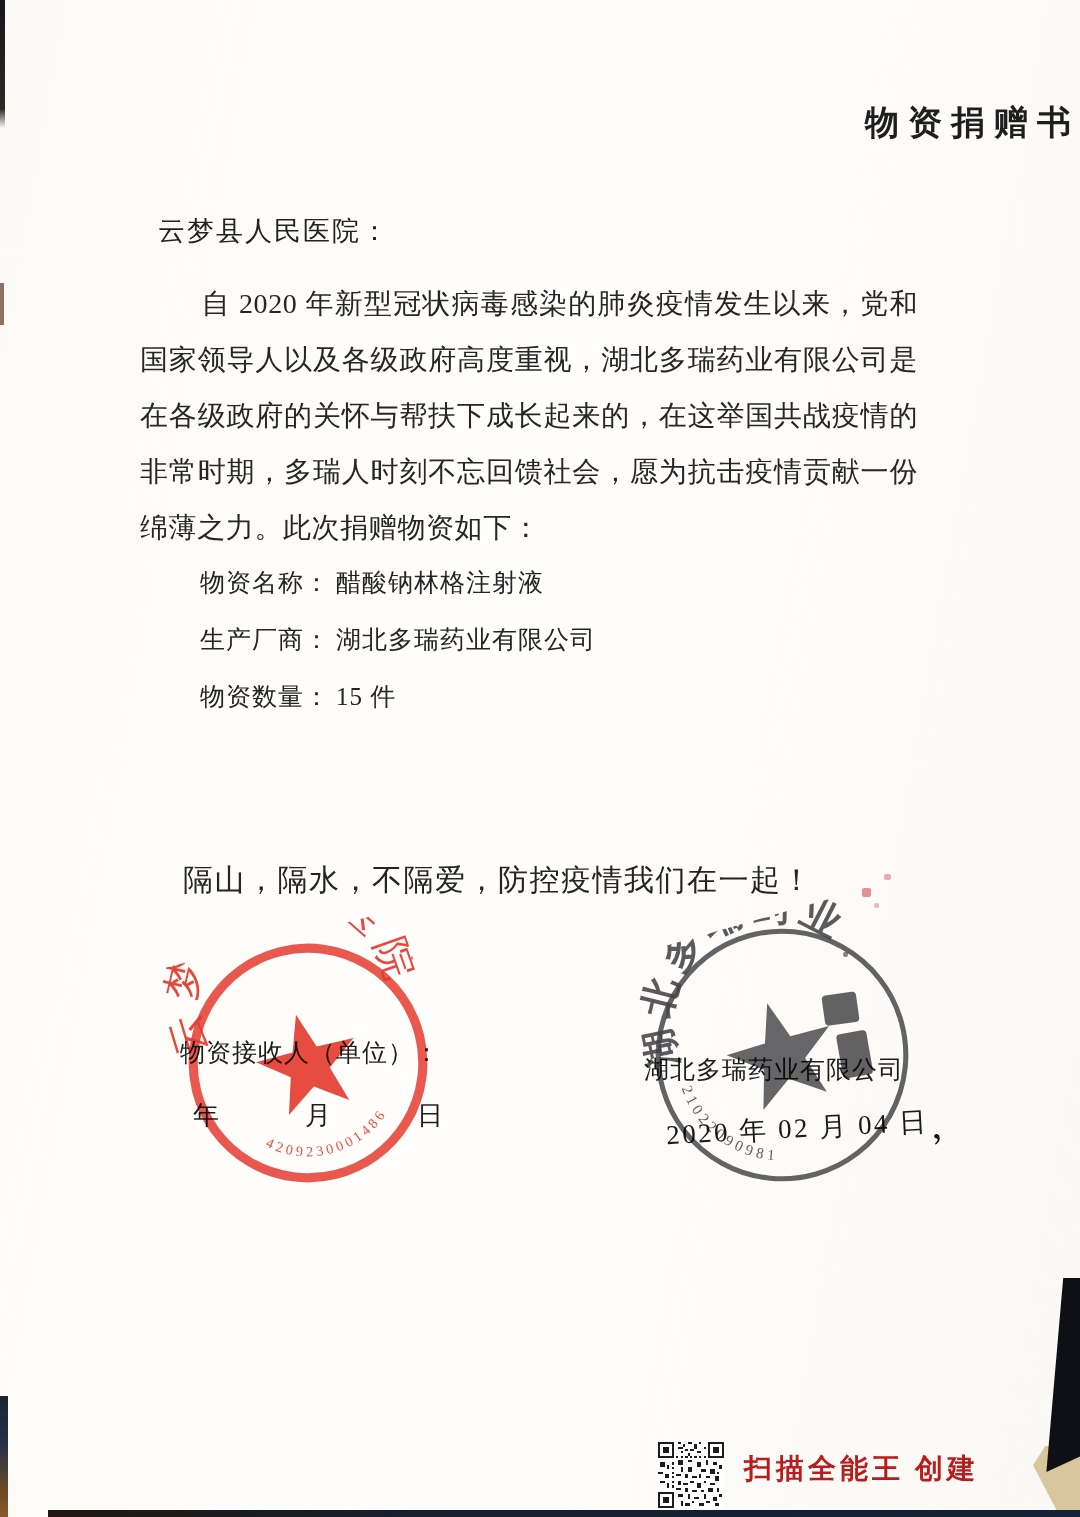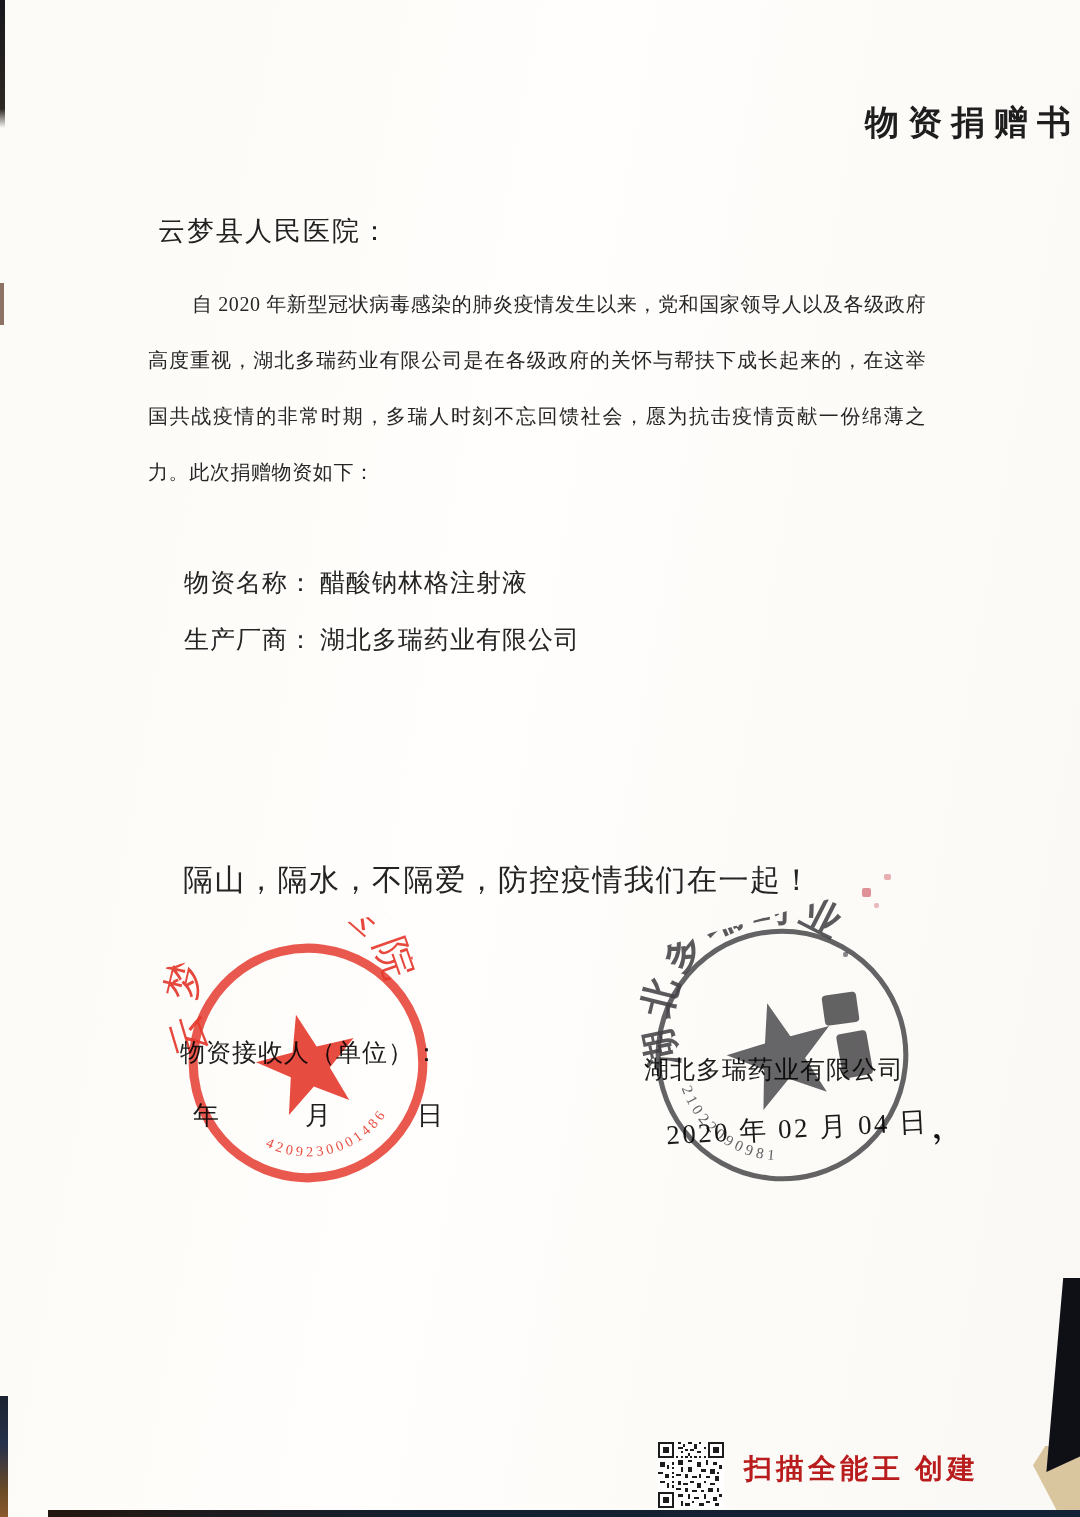--- a/index.html
+++ b/index.html
@@ -6,23 +6,23 @@
   body{width:1080px;height:1517px;position:relative;overflow:hidden;
        font-family:"Liberation Serif","DejaVu Serif",serif;
        background:linear-gradient(100deg,#fbfaf6 0%,#fffefc 45%,#faf8f4 100%);
        color:#2a2a2a;}
   .abs{position:absolute;}
 
   
   .doc-title{left:0;top:100px;width:100%;text-align:right;font-size:34px;
              font-weight:600;letter-spacing:9px;color:#1e1e1e;}
   .salutation{left:158px;top:213px;font-size:27px;letter-spacing:2px;color:#222;}
-  .body-par{left:148px;top:276px;width:778px;font-size:20px;line-height:56px;
+  .body-par{left:140px;top:276px;width:778px;font-size:28px;line-height:56px;
             text-align:justify;text-indent:2.2em;letter-spacing:.6px;color:#262626;}
-  .items{left:184px;top:566px;}
+  .items{left:200px;top:566px;}
   .item-row{font-size:25px;height:57px;letter-spacing:1px;color:#242424;white-space:nowrap;}
   .item-row .val{margin-left:6px;}
   .slogan{left:183px;top:860px;font-size:30px;letter-spacing:1.5px;color:#242424;}
 
   .sig-left-label{left:180px;top:1036px;font-size:25px;letter-spacing:1px;color:#1d1d1d;z-index:3;}
   .sig-left-date{left:193px;top:1098px;width:250px;display:flex;justify-content:space-between;
                  font-size:26px;color:#1d1d1d;z-index:3;}
   .sig-right-company{left:644px;top:1053px;font-size:25px;letter-spacing:1px;color:#1d1d1d;z-index:3;}
   .sig-right-date{left:666px;top:1110px;font-size:27px;letter-spacing:2.5px;color:#1a1a1a;
                   transform:rotate(-3deg);z-index:3;white-space:nowrap;}
@@ -64,20 +64,23 @@
 <div class="abs salutation">云梦县人民医院：</div>
 
 <div class="abs body-par">自 2020 年新型冠状病毒感染的肺炎疫情发生以来，党和国家领导人以及各级政府高度重视，湖北多瑞药业有限公司是在各级政府的关怀与帮扶下成长起来的，在这举国共战疫情的非常时期，多瑞人时刻不忘回馈社会，愿为抗击疫情贡献一份绵薄之力。此次捐赠物资如下：</div>
 
 <div class="abs items">
   <div class="item-row">
     <span>物资名称：</span><span class="val">醋酸钠林格注射液</span>
   </div>
   <div class="item-row">
     <span>生产厂商：</span><span class="val">湖北多瑞药业有限公司</span>
+  </div>
+  <div class="item-row">
+    <span>物资数量：</span><span class="val">15 件</span>
   </div>
 </div>
 
 <div class="abs slogan">隔山，隔水，不隔爱，防控疫情我们在一起！</div>
 
 <div class="abs sig-left-label">物资接收人（单位）：</div>
 <div class="abs sig-left-date">
   <span>年</span>
   <span>月</span>
   <span>日</span>

